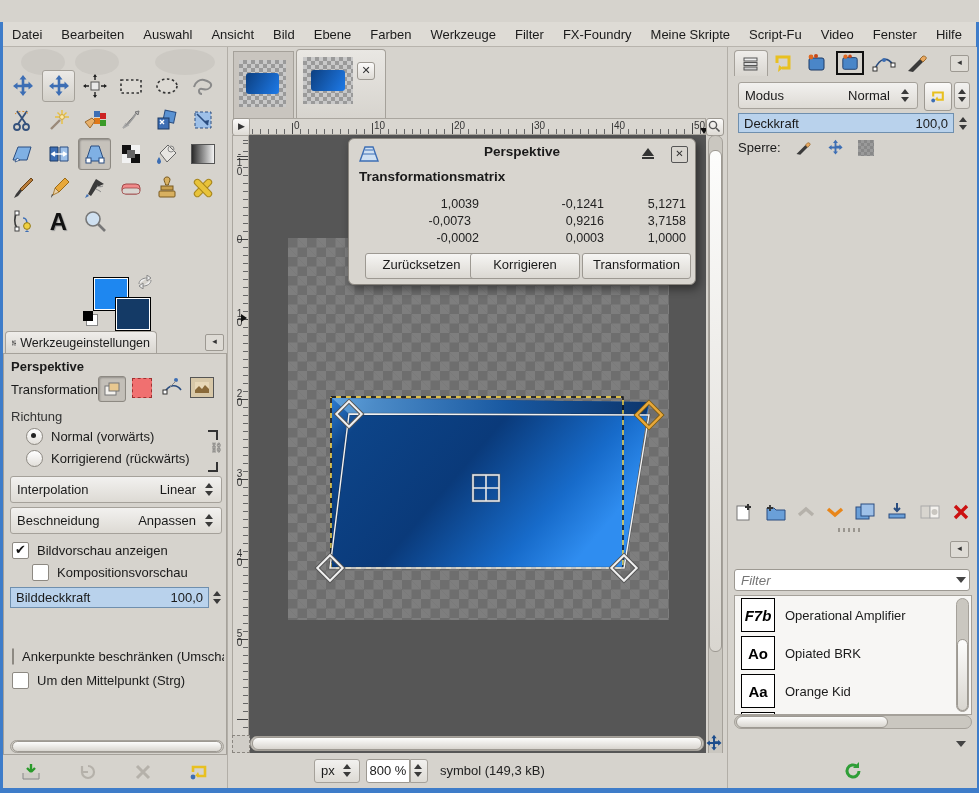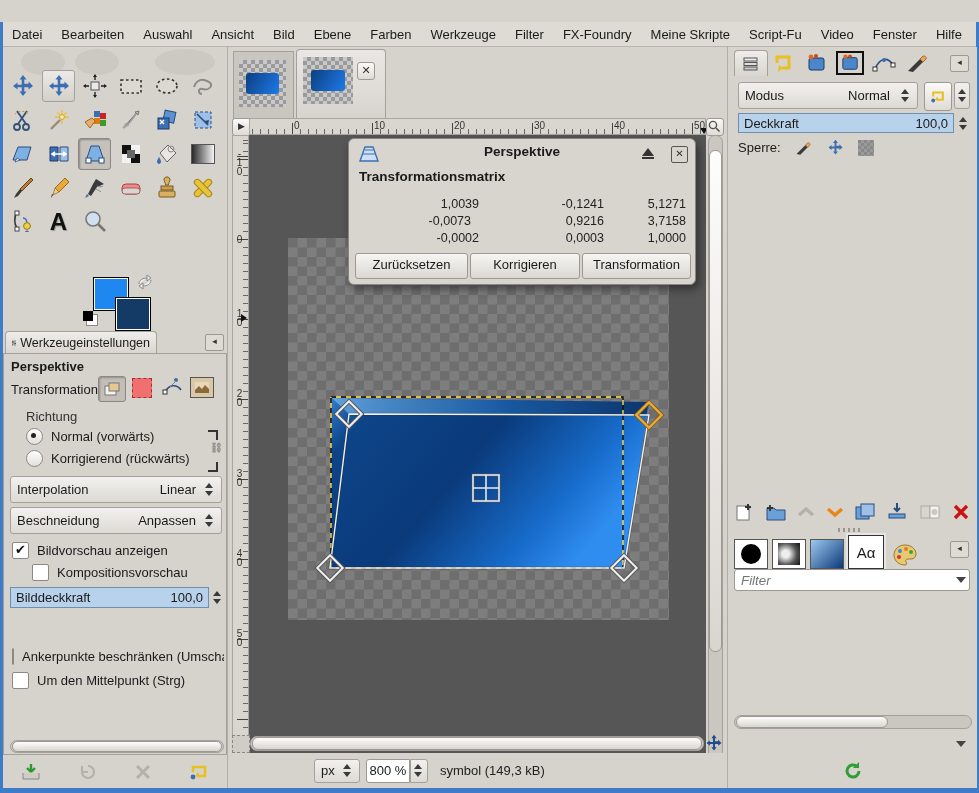--- a/index.html
+++ b/index.html
@@ -336,21 +336,21 @@
           <circle cx="14" cy="4" r="2" fill="#3d6eb4"></circle>
           <path d="M8 11l6-6" stroke="#888"></path>
         </svg>
     </div>
     <div class="abs" style="left:186px;top:23px;width:22px;height:19px;border:1px solid #555;background:#d8c8a8;display:flex;align-items:center;justify-content:center">
       <svg width="14" height="11" viewBox="0 0 14 11">
           <rect width="14" height="11" fill="#e8d8b8"></rect>
           <path d="M0 8l4-4 3 3 3-4 4 4v4H0z" fill="#8a6a3a"></path>
         </svg>
     </div>
-    <div class="abs" style="left:22px;top:55px;color:#333">Richtung</div>
+    <div class="abs" style="left:7px;top:55px;color:#333">Richtung</div>
     <div class="abs" style="left:22px;top:74px;display:flex;gap:8px;align-items:center">
       <span class="radio on"></span>
       <span>Normal (vorwärts)</span>
     </div>
     <div class="abs" style="left:22px;top:96px;display:flex;gap:8px;align-items:center">
       <span class="radio"></span>
       <span>Korrigierend (rückwärts)</span>
     </div>
     <div class="abs" style="left:204px;top:76px;width:8px;height:8px;border-top:2px solid #333;border-right:2px solid #333"></div>
     <div class="abs" style="left:206px;top:88px;font-size:10px;color:#555">⛓</div>
@@ -567,21 +567,21 @@
     <div class="abs" style="left:10px;top:30px;font-weight:bold;font-size:13.5px">Transformationsmatrix</div>
     <div class="num" style="left:20px;top:58px">1,0039</div>
     <div class="num" style="left:145px;top:58px">-0,1241</div>
     <div class="num" style="left:227px;top:58px">5,1271</div>
     <div class="num" style="left:12px;top:75px">-0,0073</div>
     <div class="num" style="left:145px;top:75px">0,9216</div>
     <div class="num" style="left:227px;top:75px">3,7158</div>
     <div class="num" style="left:20px;top:92px">-0,0002</div>
     <div class="num" style="left:145px;top:92px">0,0003</div>
     <div class="num" style="left:227px;top:92px">1,0000</div>
-    <div class="dlgbtn" style="left:6px;width:111px">Zurücksetzen</div>
+    <div class="dlgbtn" style="left:16px;width:111px">Zurücksetzen</div>
     <div class="dlgbtn" style="left:121px;width:108px">Korrigieren</div>
     <div class="dlgbtn" style="left:233px;width:107px">Transformation</div>
   </div>
 
   <div class="abs" style="left:727px;top:47px;width:249px;height:741px;background:#d6d3cd;border-left:1px solid #b2aea7">
 
     <div class="abs docktab" style="left:6px;top:3px;width:34px;height:26px;justify-content:center">
       <svg width="18" height="16" viewBox="0 0 18 16">
           <rect x="2" y="2" width="13" height="3" fill="#eee" stroke="#555"></rect>
           <rect x="2" y="6.5" width="13" height="3" fill="#ddd" stroke="#555"></rect>
@@ -696,46 +696,46 @@
           <rect x="11" y="4" width="9" height="12" fill="#f4f2ee" stroke="#aaa"></rect>
           <circle cx="15.5" cy="10" r="3" fill="#c9c6c0"></circle>
         </svg>
       <svg width="18" height="18" viewBox="0 0 18 18">
           <path d="M3 3l12 12M15 3L3 15" stroke="#cc1111" stroke-width="3.4"></path>
         </svg>
     </div>
 
     <div class="abs" style="left:110px;top:481px;width:24px;height:4px;background:repeating-linear-gradient(to right,#9a968f 0 2px,transparent 2px 5px)"></div>
 
-    <div class="abs" style="left:6px;top:488px;display:flex;align-items:flex-end;gap:4px">
-      <div style="width:32px;height:28px;background:#fff;border:1px solid #555;display:flex;align-items:center;justify-content:center">
-          <div style="width:20px;height:20px;border-radius:50%;background:#000"></div>
-        </div>
-      <div style="width:32px;height:28px;background:#fff;border:1px solid #555;display:flex;align-items:center;justify-content:center">
-          <div style="width:22px;height:22px;background:radial-gradient(circle at 35% 50%,#eee 20%,#555 60%,#111 100%)"></div>
-        </div>
-      <div style="width:32px;height:28px;border:1px solid #555;background:linear-gradient(135deg,#9ec8f0,#0a3a7a)"></div>
-      <div style="width:34px;height:32px;background:#fff;border:1px solid #333;box-shadow:0 0 0 2px #e8e6e2;display:flex;align-items:center;justify-content:center;font-size:15px">
-          <span>Aα</span>
-        </div>
-      <div style="width:34px;height:28px;display:flex;align-items:center;justify-content:center">
-        <svg width="24" height="22" viewBox="0 0 24 22">
-            <path d="M12 1C6 1 1 5 1 11s5 10 11 10c2 0 2-2 1-3s0-3 2-3h3c3 0 5-2 5-5 0-5-5-9-11-9z" fill="#e8c870" stroke="#9a7a30"></path>
-            <circle cx="7" cy="7" r="2" fill="#3a8ad8"></circle>
-            <circle cx="13" cy="5" r="2" fill="#e87828"></circle>
-            <circle cx="18" cy="8" r="2" fill="#38a838"></circle>
-            <circle cx="6" cy="13" r="2" fill="#d83030"></circle>
-          </svg>
-      </div>
-    </div>
     <div class="abs collapsebtn" style="left:222px;top:494px">◂</div>
 
     <input class="abs textin" style="left: 6px; top: 522px; width: 236px; height: 22px;" readonly="" placeholder="Filter">
     <div class="abs" style="left:228px;top:530px;width:0;height:0;border-left:5px solid transparent;border-right:5px solid transparent;border-top:6px solid #444"></div>
 
+    <div class="abs" style="left:6px;top:548px;width:236px;height:118px;background:#f7f6f4;border:1px solid #a5a19a;overflow:hidden">
+      <div class="fontitem">
+        <div class="fontthumb" style="font-style:italic">F7b</div>
+        <span>Operational Amplifier</span>
+      </div>
+      <div class="fontitem">
+        <div class="fontthumb">Ao</div>
+        <span>Opiated BRK</span>
+      </div>
+      <div class="fontitem">
+        <div class="fontthumb">Aa</div>
+        <span>Orange Kid</span>
+      </div>
+      <div class="fontitem">
+        <div class="fontthumb">B.</div>
+
+      </div>
+      <div class="abs scrolltrough" style="right:2px;top:2px;width:11px;height:112px">
+        <div class="scrollthumb" style="width:9px;height:70px;margin:40px 0 0 0"></div>
+      </div>
+    </div>
 
     <div class="abs scrolltrough" style="left:6px;top:668px;width:236px;height:12px">
       <div class="scrollthumb" style="width:150px;height:10px;margin-left:1px"></div>
     </div>
 
     <div class="abs" style="left:228px;top:694px;width:0;height:0;border-left:5px solid transparent;border-right:5px solid transparent;border-top:6px solid #444"></div>
 
     <svg class="abs" style="left:115px;top:714px" width="20" height="20" viewBox="0 0 20 20">
         <path d="M16 10a6 6 0 11-2-4.5" fill="none" stroke="#2f9e37" stroke-width="3"></path>
         <path d="M16 1v6h-6z" fill="#2f9e37"></path>

